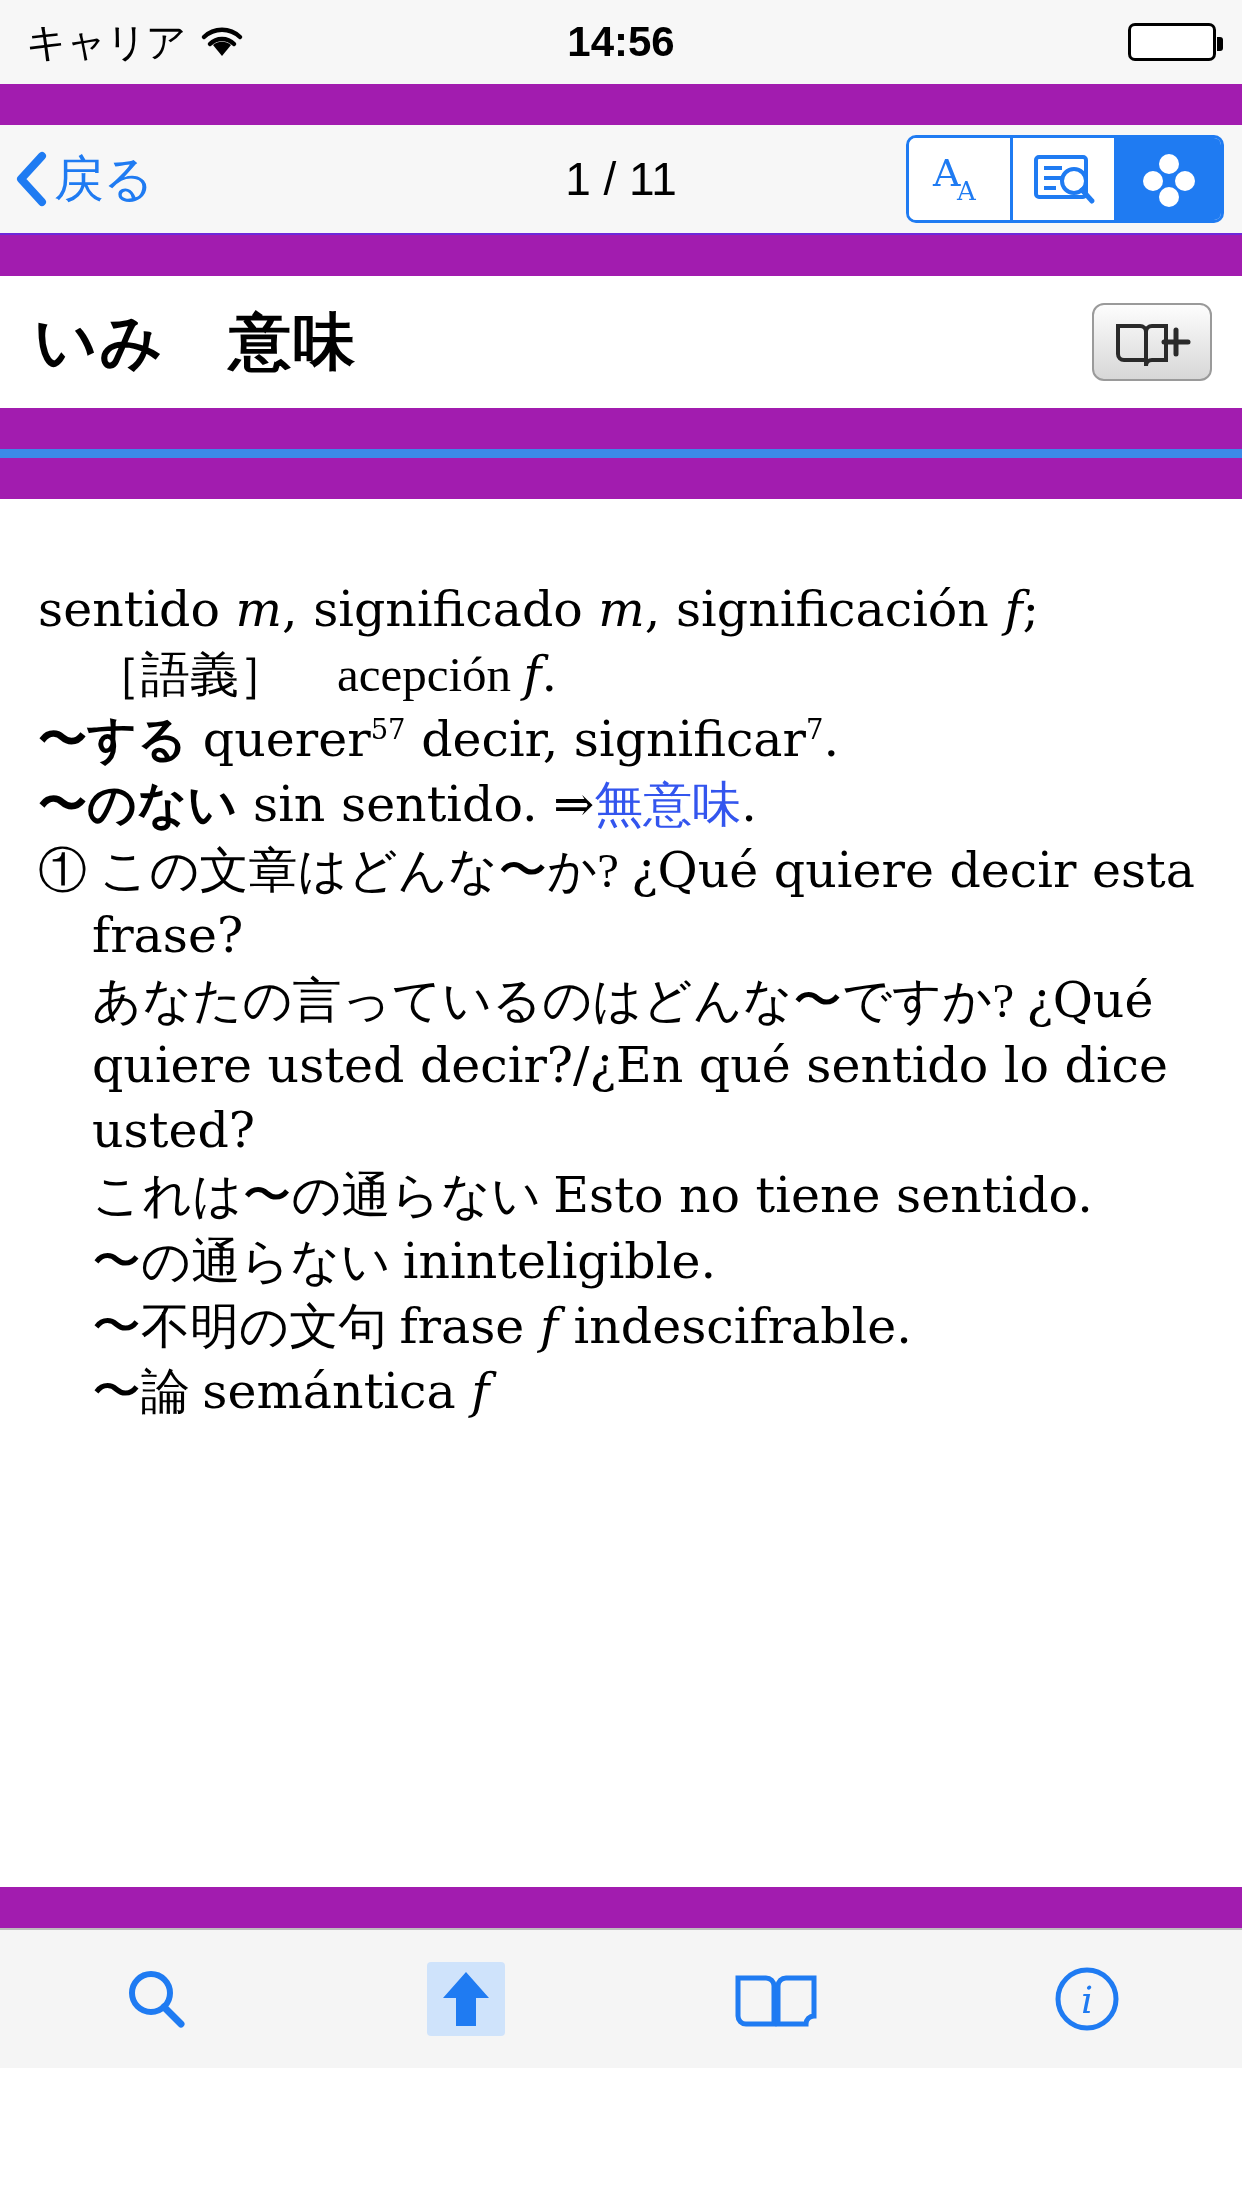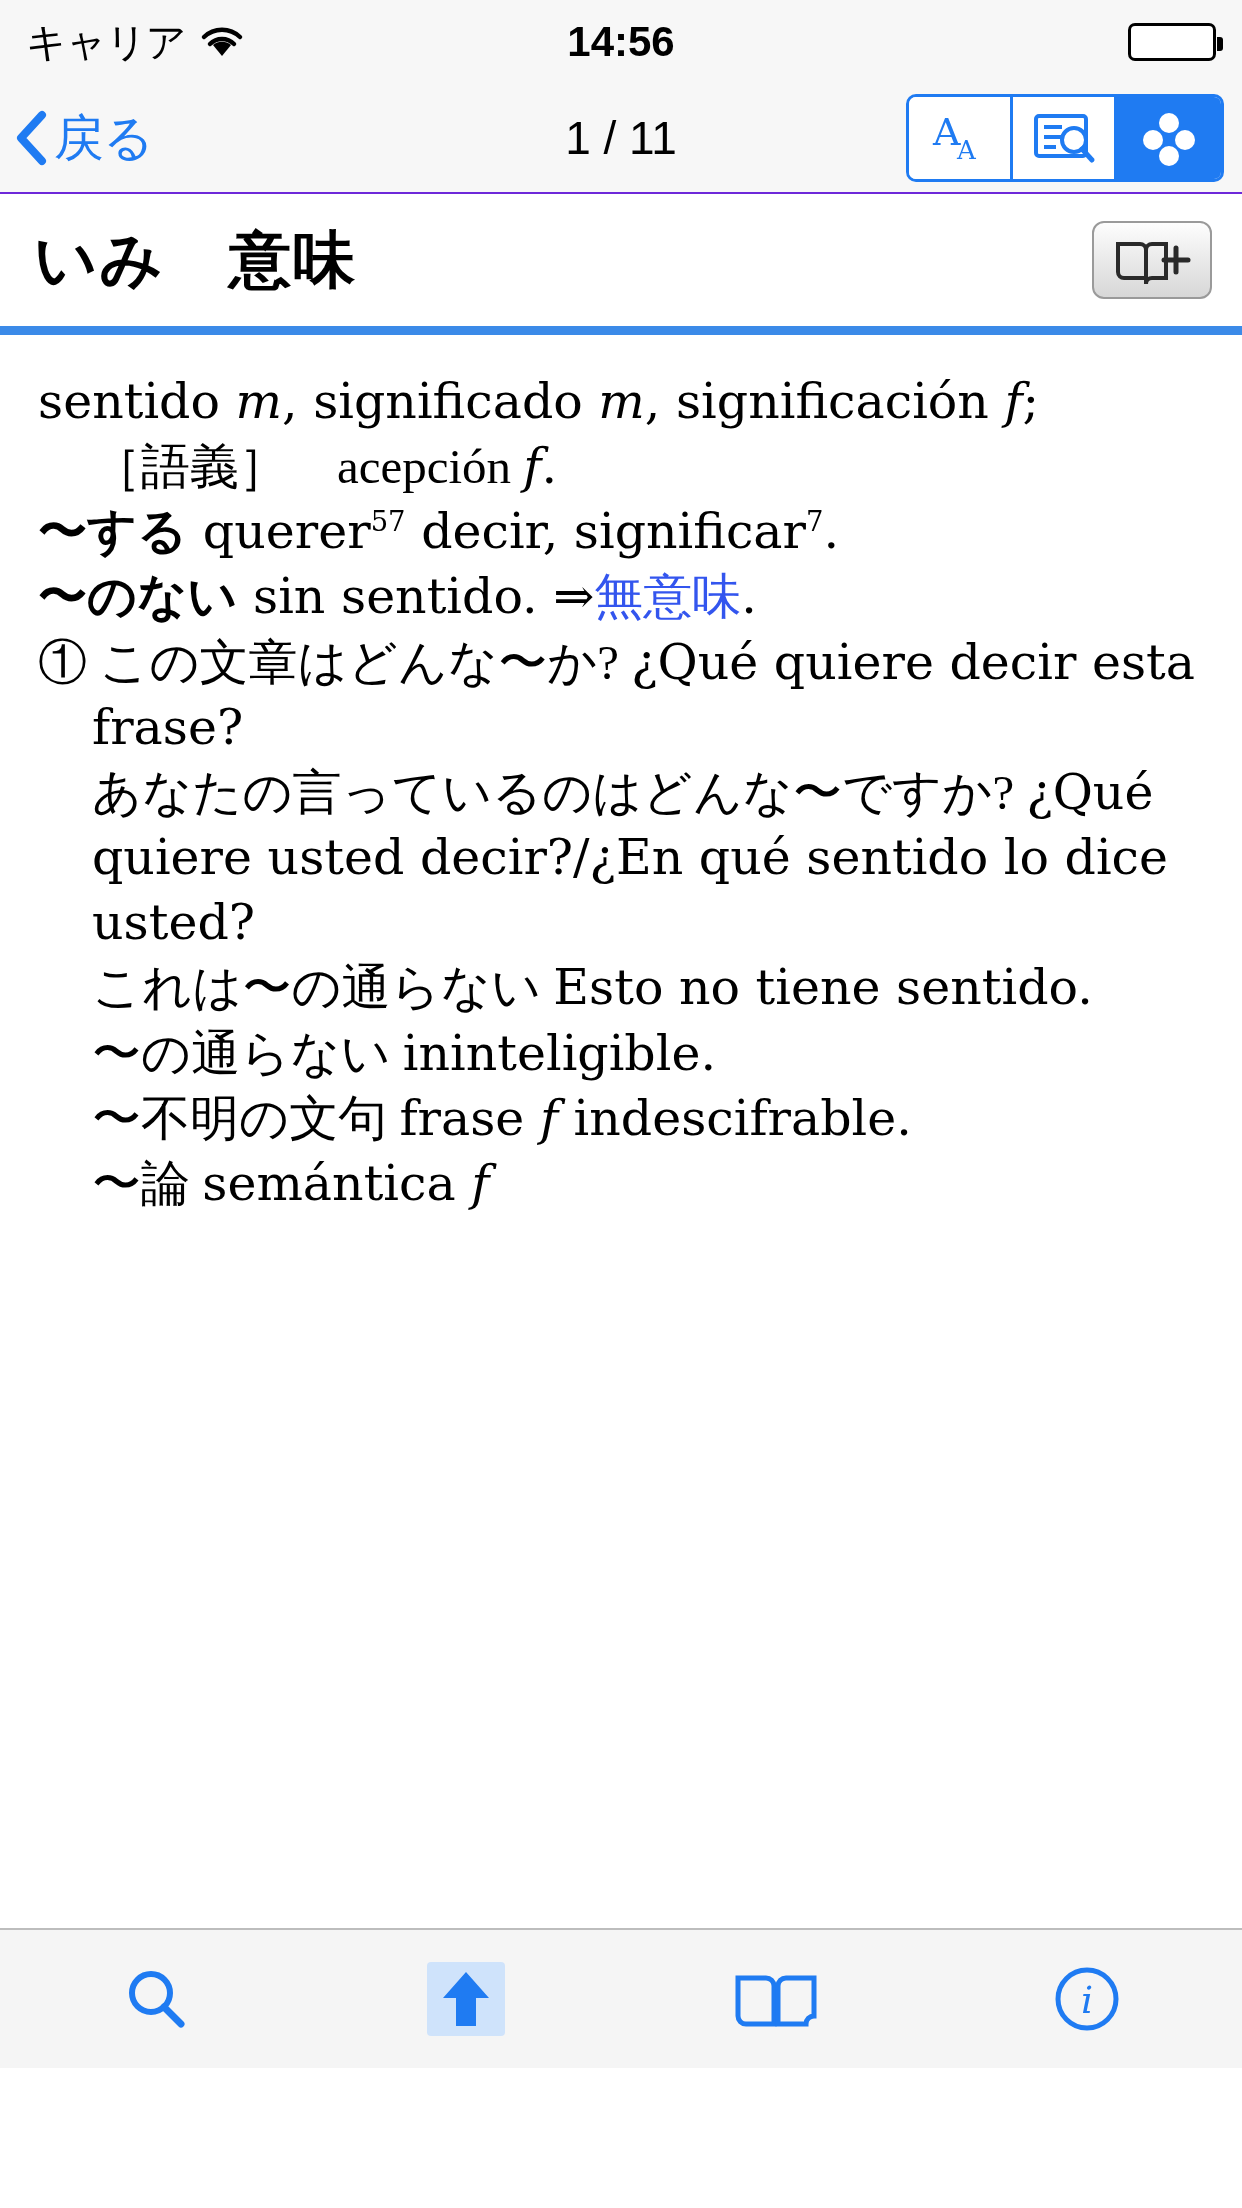--- a/index.html
+++ b/index.html
@@ -8,20 +8,21 @@
     background: #ffffff;
     font-family: "Liberation Sans", sans-serif;
     -webkit-font-smoothing: antialiased;
   }
   .phone {
     position: relative;
     width: 1242px; height: 2068px;
     display: flex; flex-direction: column;
     background: #a21caf;
     overflow: hidden;
+    gap: 41px;
   }
 
   
   .statusbar {
     height: 84px;
     background: #f7f7f7;
     display: flex; align-items: center;
     padding: 0 26px;
     position: relative;
     flex: 0 0 auto;
@@ -125,20 +126,21 @@
     flex: 1 1 auto;
     overflow: hidden;
     padding: 34px 32px 0 38px;
     background: #ffffff;
   }
   .entry {
     font-family: "DejaVu Serif", "Liberation Serif", serif;
     font-size: 49px;
     line-height: 1.33;
     color: #000;
+    margin-top: 44px;
   }
   .jp { font-family: Liberation Serif, serif; }
   .jp-b { font-family: "DejaVu Sans", "Liberation Sans", sans-serif; font-weight: bold; }
   .it { font-style: italic; }
   .lnk { color: #3355ee; }
   .ln { display: block; }
   .ind { padding-left: 54px; text-indent: -54px; }
   .ind2 { padding-left: 54px; }
   sup { font-size: 0.56em; vertical-align: super; line-height: 0; }
 

